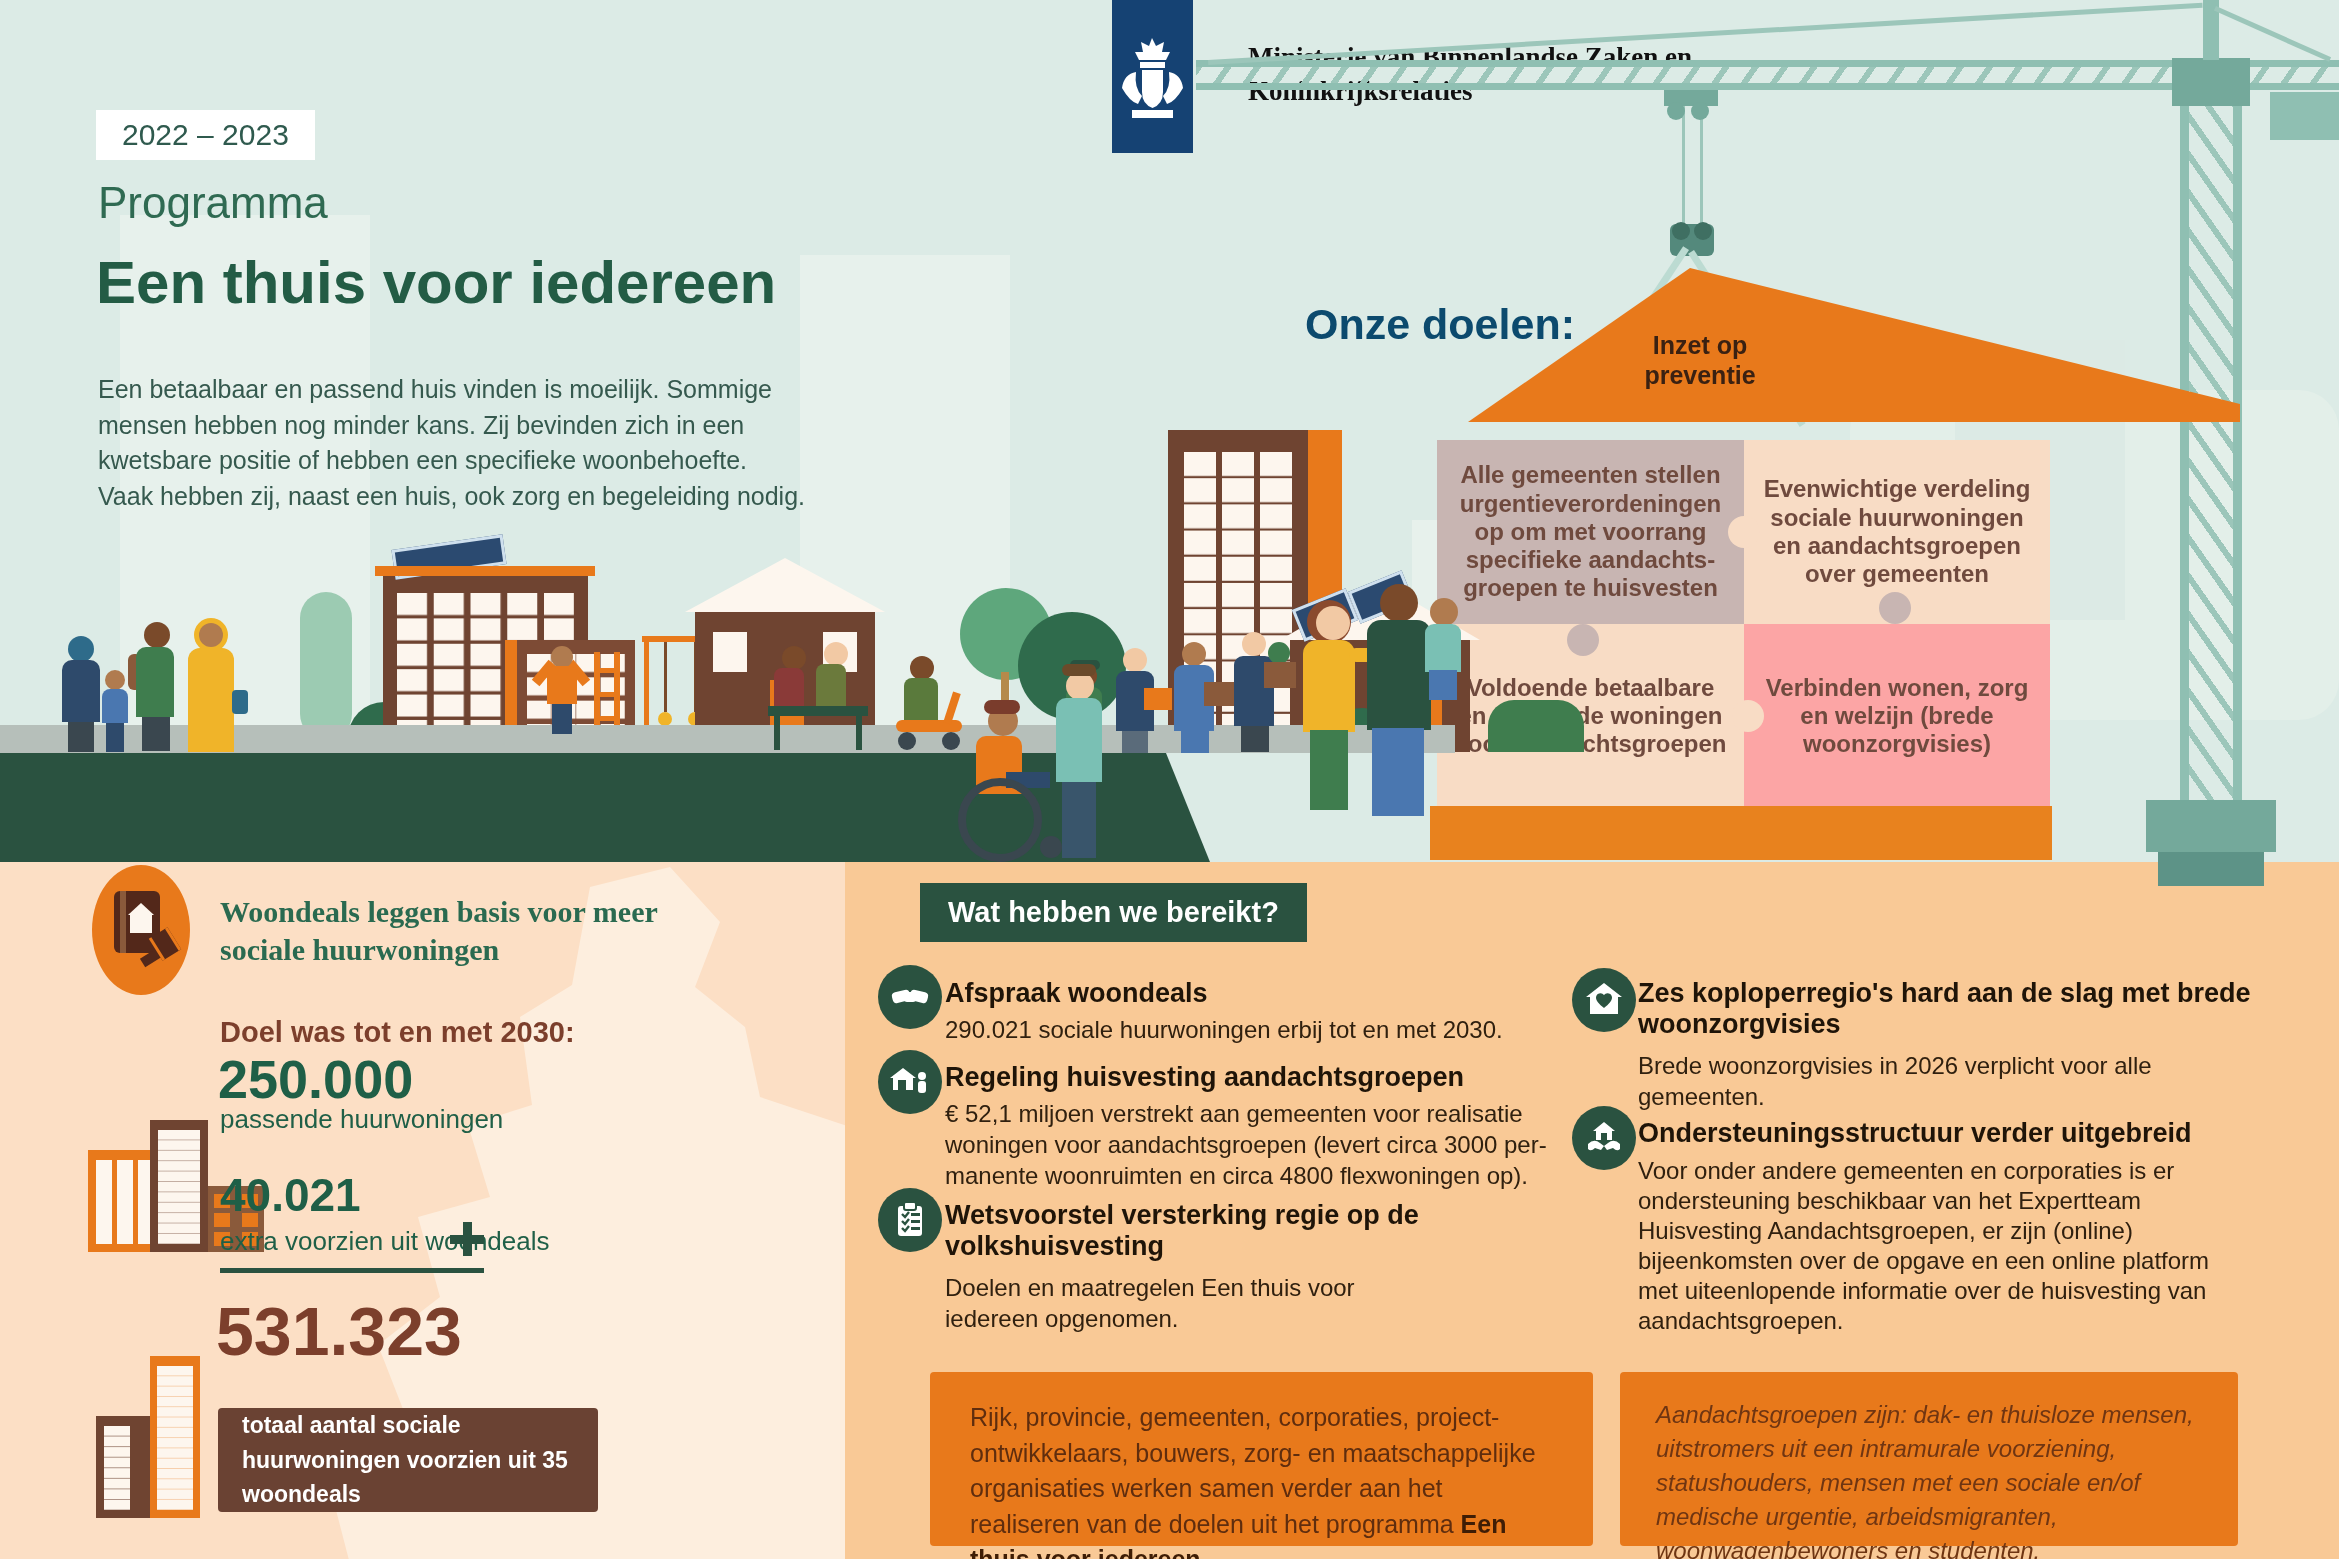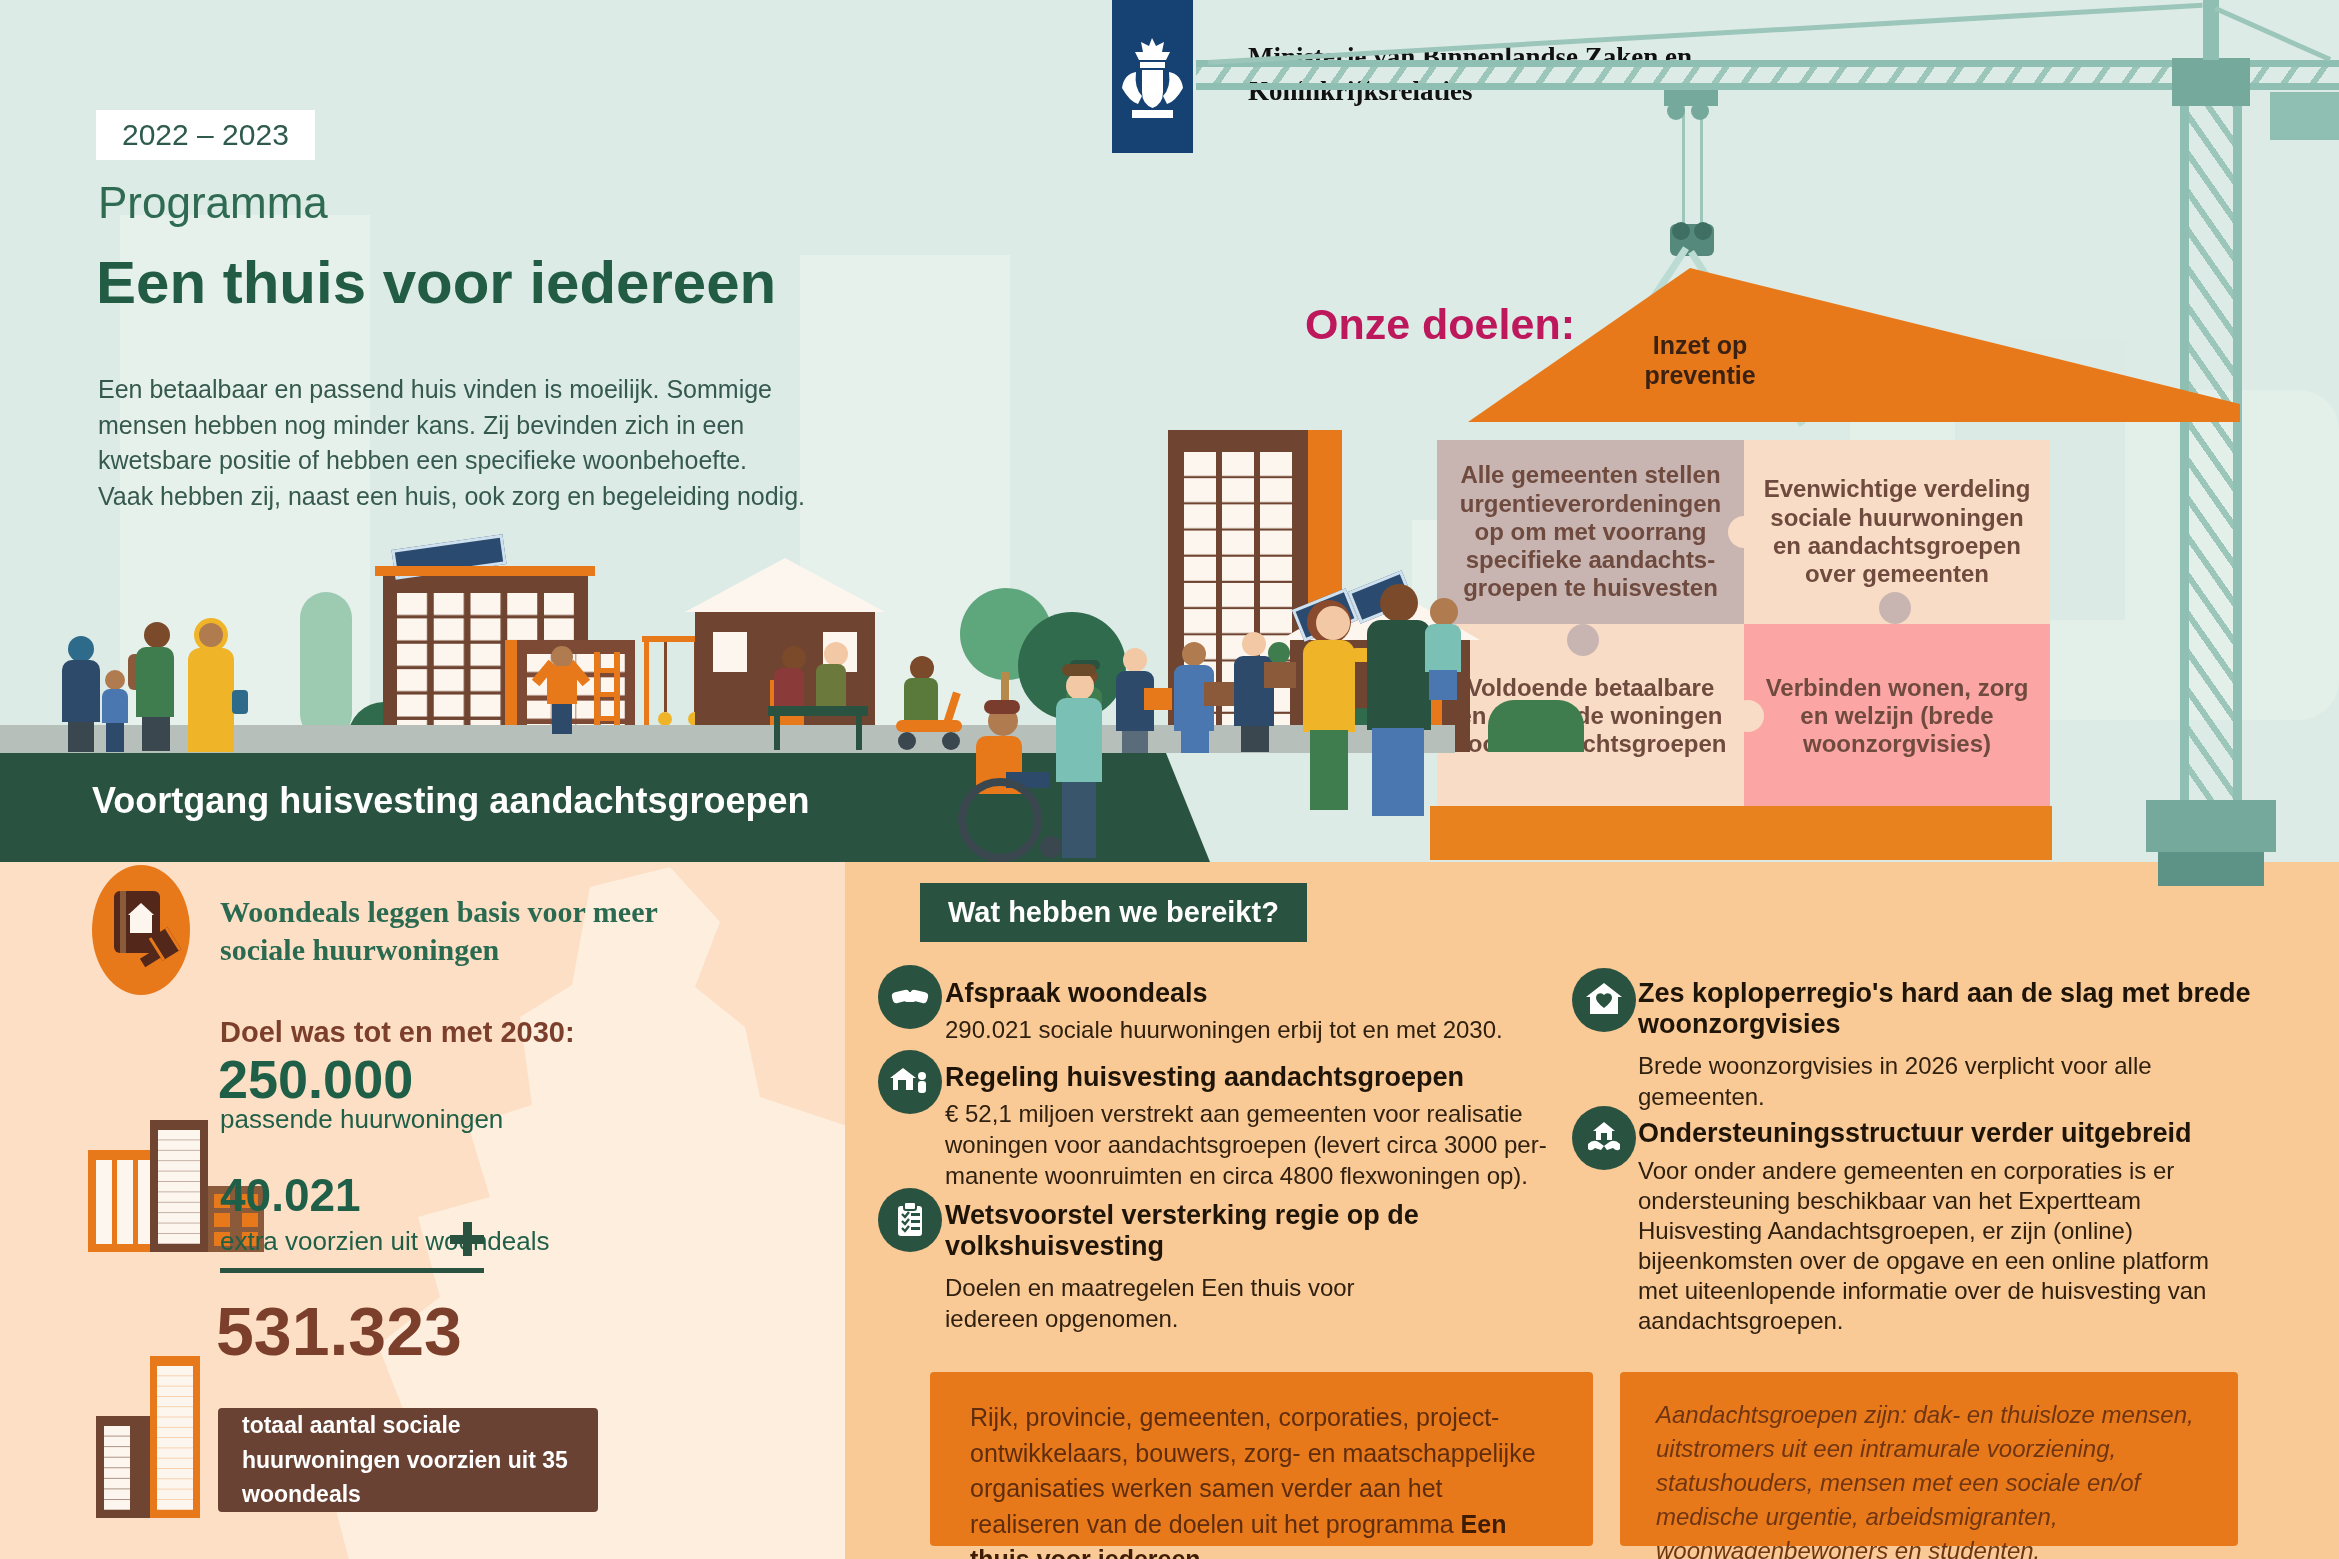--- a/index.html
+++ b/index.html
@@ -78,21 +78,21 @@
     <div class="abs circle" style="left:1691px;top:102px;width:18px;height:18px;background:#74a99b;"></div>
     <div class="abs" style="left:1670px;top:224px;width:44px;height:32px;background:#54897c;border-radius:6px;"></div>
     <div class="abs circle" style="left:1672px;top:222px;width:18px;height:18px;background:#3f6f62;"></div>
     <div class="abs circle" style="left:1694px;top:222px;width:18px;height:18px;background:#3f6f62;"></div>
     <div class="abs" style="left:1689px;top:250px;width:205px;height:7px;background:#bcdbd2;transform:rotate(123.5deg);transform-origin:0 0;"></div>
     <div class="abs" style="left:1694px;top:250px;width:206px;height:7px;background:#bcdbd2;transform:rotate(57.2deg);transform-origin:0 0;"></div>
     <div class="abs" style="left:2146px;top:800px;width:130px;height:52px;background:#74a99b;"></div>
     <div class="abs" style="left:2158px;top:852px;width:106px;height:34px;background:#5d9387;"></div>
   </div>
 
-  <div class="t" style="left:1305px;top:300px;color:#be185d;font-size:43px;font-weight:bold;">Onze doelen:</div>
+  <div class="t" style="left:1305px;top:300px;color:#0c4a6e;font-size:43px;font-weight:bold;">Onze doelen:</div>
 
   <svg class="abs" width="790" height="162" viewBox="0 0 790 162" style="left:1460px;top:264px;">
     <polygon points="8,158 230,4 780,140 780,158" fill="#e8791b"></polygon>
   </svg>
   <div class="t" style="left:1600px;top:330px;width:200px;text-align:center;color:#3a2112;font-size:25px;font-weight:bold;line-height:1.2;">Inzet op
 preventie</div>
 
   <div class="puz" style="left:1744px;top:440px;width:306px;height:184px;background:#f8dcc5;">Evenwichtige verdeling sociale huurwoningen en aandachtsgroepen over gemeenten</div>
   <div class="puz" style="left:1437px;top:440px;width:307px;height:184px;background:#c8b5b2;">Alle gemeenten stellen urgentieverordeningen op om met voorrang specifieke aandachts­groepen te huisvesten</div>
   <div class="puz" style="left:1437px;top:624px;width:307px;height:184px;background:#f8dcc5;">Voldoende betaalbare en passende woningen voor aandachtsgroepen</div>
@@ -159,21 +159,20 @@
     <div class="tri abs" style="left:1280px;top:582px;border-left:100px solid transparent;border-right:100px solid transparent;border-bottom:58px solid #fdf6ee;"></div>
     <div class="abs" style="left:1296px;top:598px;width:58px;height:34px;background:#2b4a70;transform:rotate(-22deg);border:3px solid #cfe0ee;box-sizing:border-box;"></div>
     <div class="abs" style="left:1352px;top:580px;width:58px;height:34px;background:#2b4a70;transform:rotate(-22deg);border:3px solid #cfe0ee;box-sizing:border-box;"></div>
     <div class="abs" style="left:1488px;top:700px;width:96px;height:52px;background:#3f7d4e;border-radius:26px 26px 0 0;"></div>
     <div class="abs" style="left:1330px;top:708px;width:64px;height:44px;background:#2f6b4c;border-radius:32px 32px 0 0;"></div>
 
     <div class="abs" style="left:0;top:725px;width:1455px;height:28px;background:#b6bfba;"></div>
   </div>
 
   <div class="abs" style="left:0;top:753px;width:1210px;height:109px;background:#2a5240;clip-path:polygon(0 0,1166px 0,100% 100%,0 100%);"></div>
-  <div class="t" style="left:92px;top:780px;color:#ffffff;font-size:36px;font-weight:bold;">Voortgang huisvesting aandachtsgroepen</div>
 
   <div class="abs" style="left:0;top:0;width:2339px;height:900px;">
 
     <div class="abs" style="left:62px;top:636px;">
       <div class="abs circle" style="left:6px;top:0;width:26px;height:26px;background:#2e6b8a;"></div>
       <div class="abs" style="left:0;top:24px;width:38px;height:62px;background:#2e4a6b;border-radius:10px 10px 0 0;"></div>
       <div class="abs" style="left:6px;top:86px;width:26px;height:30px;background:#3a474f;"></div>
     </div>
     <div class="abs" style="left:102px;top:670px;">
       <div class="abs circle" style="left:3px;top:0;width:20px;height:20px;background:#b07b4f;"></div>

